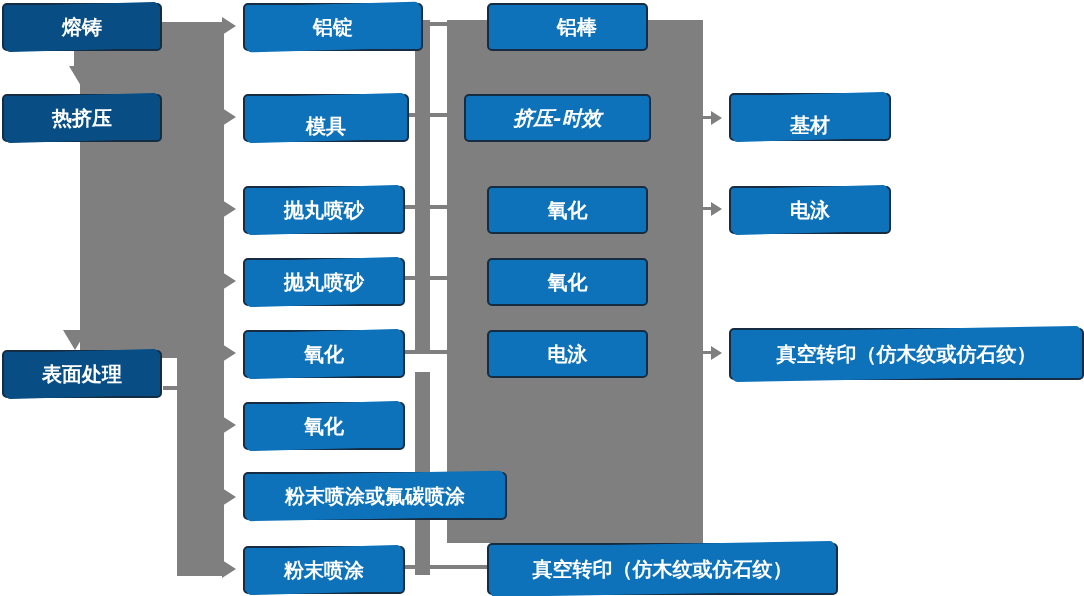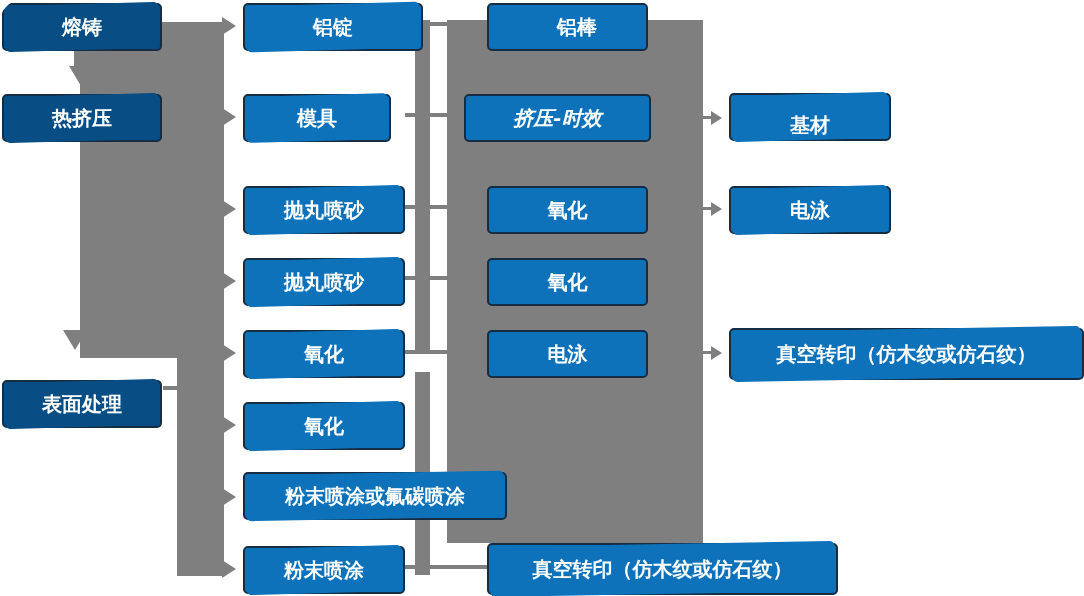--- a/index.html
+++ b/index.html
@@ -1,19 +1,18 @@
 <!DOCTYPE html>
 <html style="--node-blue: #0d72ba; --node-dark-blue: #084e85; --node-border: #152c43; --connector-gray: #7f7f7f; --text-color: #ffffff;"><head>
 <meta charset="utf-8">
 <style>
   html,body{margin:0;padding:0;background:#fff;}
   #canvas{
     position:relative;width:1084px;height:596px;overflow:hidden;background:#fff;
     font-family:"DejaVu Sans","Liberation Sans",sans-serif;
-    border-radius:22px;
   }
   
   .g{position:absolute;background:var(--connector-gray);z-index:1;}
   .tri-r{position:absolute;width:0;height:0;z-index:1;
     border-top:9px solid transparent;border-bottom:9px solid transparent;
     border-left:14px solid var(--connector-gray);}
   .tri-r.sm{border-top-width:7px;border-bottom-width:7px;border-left-width:11px;}
   .tri-d{position:absolute;width:0;height:0;z-index:1;
     border-left:12px solid transparent;border-right:12px solid transparent;
     border-top:20px solid var(--connector-gray);}
@@ -71,28 +70,28 @@
   <div class="tri-r sm" style="left:711px;top:202px;"></div>
   <div class="g" style="left:702px;top:351px;width:11px;height:3px;"></div>
   <div class="tri-r sm" style="left:711px;top:346px;"></div>
 
   <div class="node dark lift" style="left:2px;top:3px;width:160px;">
       <span>熔铸</span>
     </div>
   <div class="node dark lift" style="left:2px;top:94px;width:160px;font-family:Liberation Serif, serif;">
       <span>热挤压</span>
     </div>
-  <div class="node dark lift" style="left:2px;top:380px;width:160px;">
+  <div class="node dark lift" style="left:2px;top:350px;width:160px;">
       <span>表面处理</span>
     </div>
 
   <div class="node lift" style="left:243px;top:3px;width:180px;">
       <span>铝锭</span>
     </div>
-  <div class="node lift" style="left:243px;top:94px;width:148px;">
+  <div class="node lift" style="left:243px;top:94px;width:166px;align-items:flex-end;">
       <span>模具</span>
     </div>
   <div class="node lift" style="left:243px;top:186px;width:162px;">
       <span>抛丸喷砂</span>
     </div>
   <div class="node lift" style="left:243px;top:258px;width:162px;">
       <span>抛丸喷砂</span>
     </div>
   <div class="node lift" style="left:243px;top:330px;width:162px;">
       <span>氧化</span>

